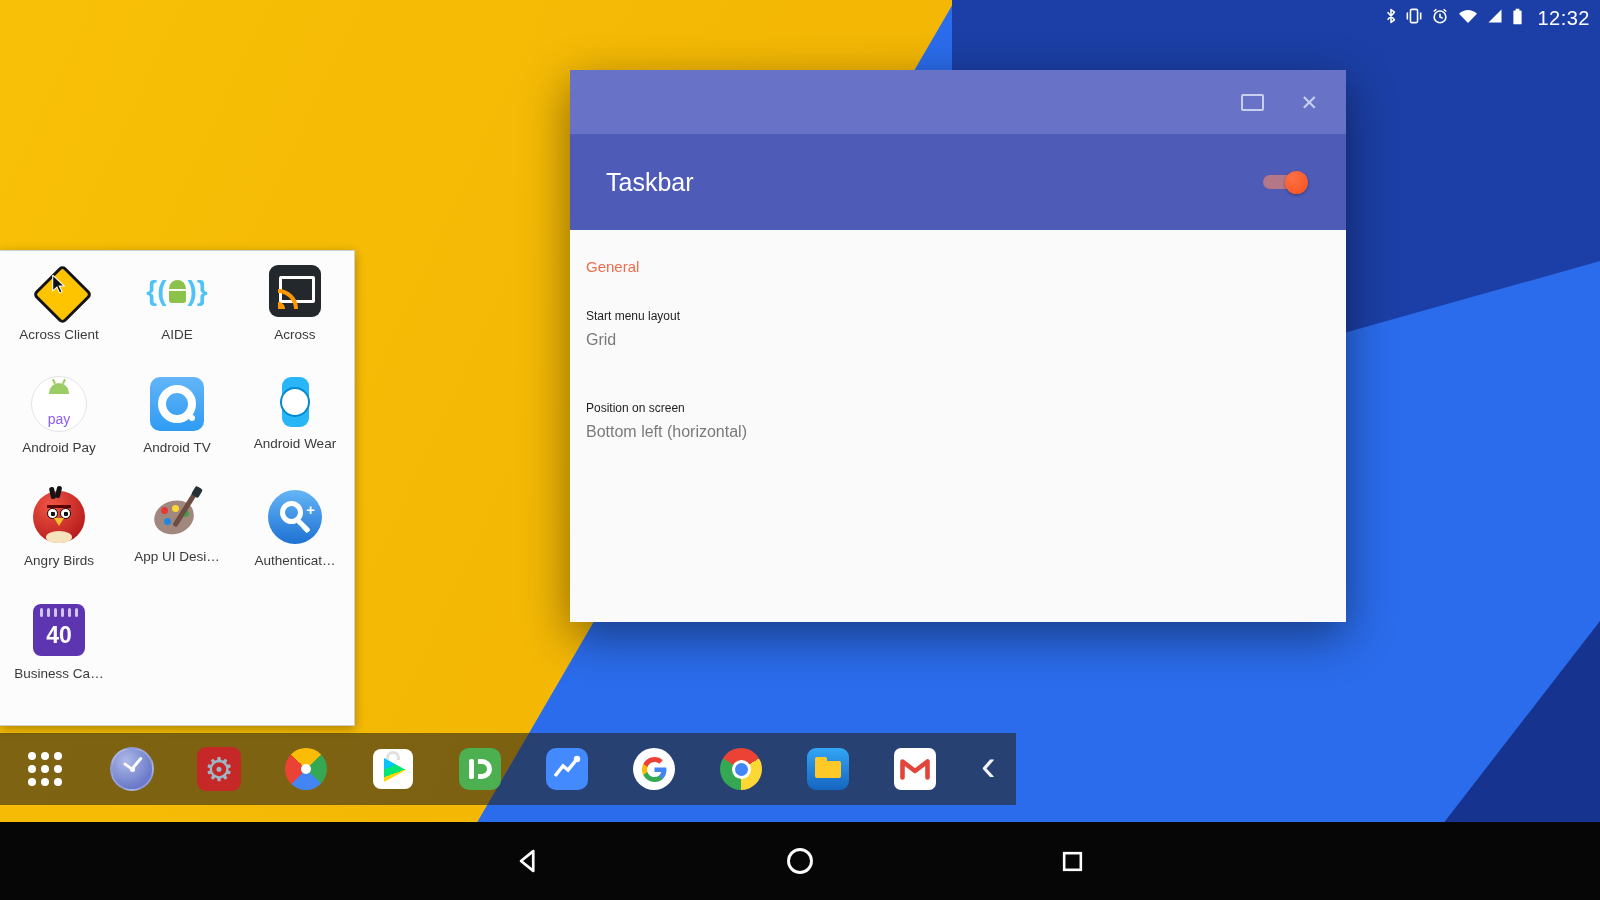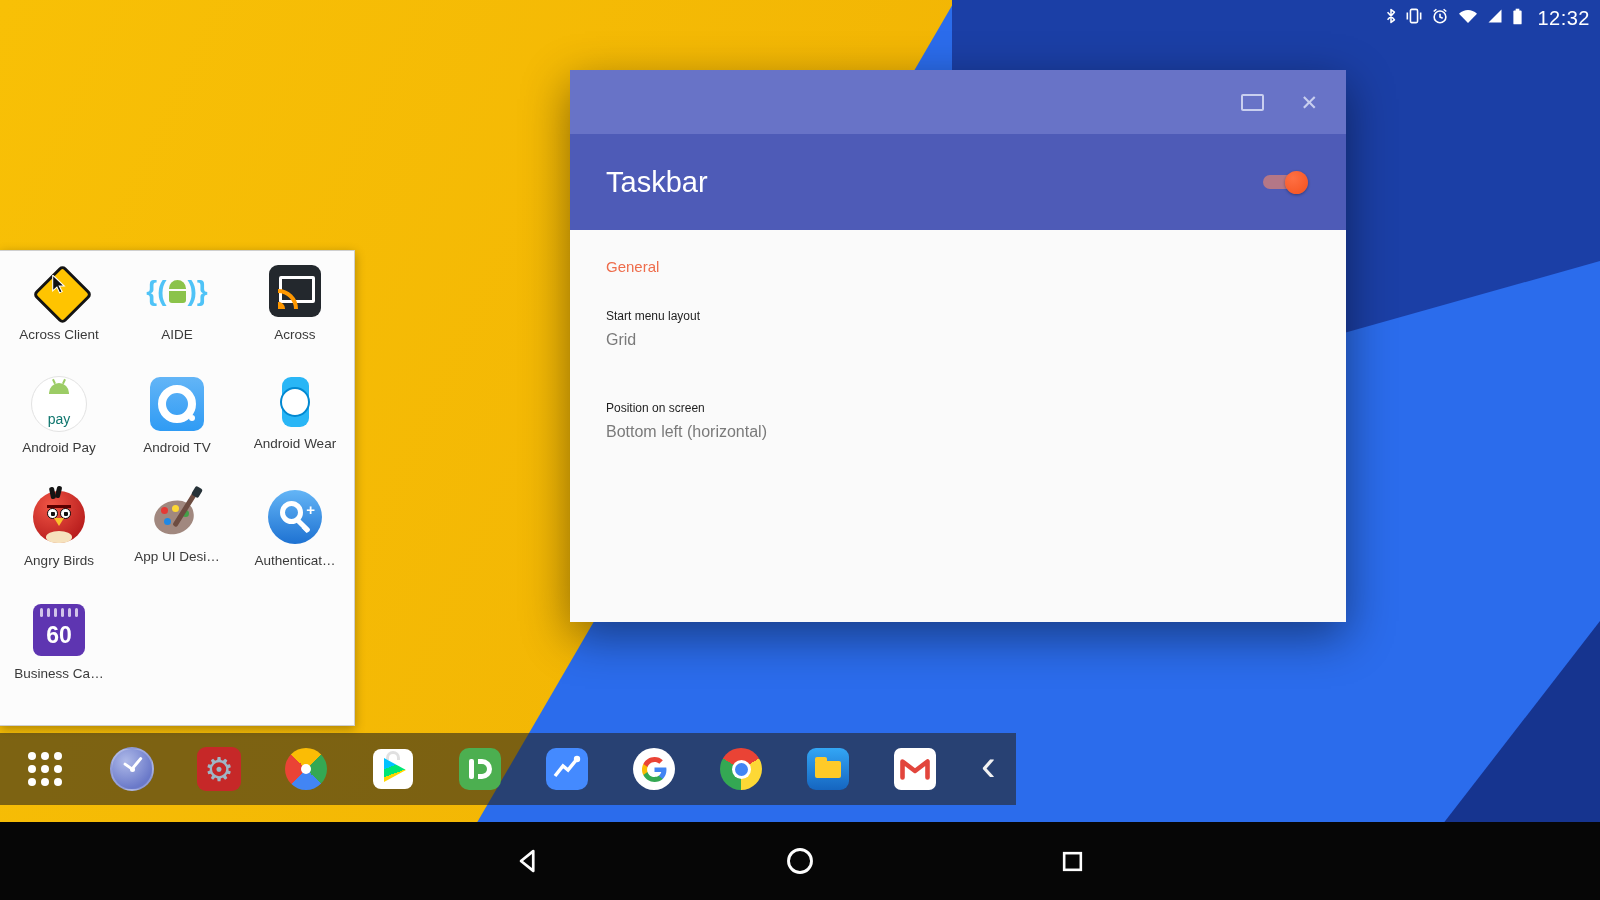--- a/index.html
+++ b/index.html
@@ -22,28 +22,28 @@
 
   
   .window{position:absolute;left:570px;top:70px;width:776px;height:552px;
           box-shadow:0 14px 44px rgba(0,0,0,.45);z-index:20;}
   .win-controls{height:64px;background:#6873c7;display:flex;justify-content:flex-end;
                 align-items:center;gap:36px;padding-right:28px;}
   .max-icon{width:19px;height:13px;border:2px solid #c9cfef;border-radius:2px;display:block;}
   .close-icon{color:#c9cfef;font-size:21px;line-height:21px;cursor:default;}
   .win-header{height:96px;background:#4e5bb7;display:flex;align-items:center;
               justify-content:space-between;padding:0 38px 0 36px;}
-  .win-title{color:#fff;font-size:29px;}
+  .win-title{color:#fff;font-size:25px;}
   .switch{position:relative;width:47px;height:24px;}
   .switch .track{position:absolute;left:2px;top:5px;width:43px;height:14px;border-radius:7px;
                  background:rgba(255,140,100,.58);}
   .switch .thumb{position:absolute;right:0;top:1px;width:23px;height:23px;border-radius:50%;
                  background:radial-gradient(circle at 35% 30%,#ff7043,#f4511e);
                  box-shadow:0 1px 3px rgba(0,0,0,.35);}
-  .win-content{height:392px;background:#fafafa;padding:28px 36px;box-sizing:border-box;}
+  .win-content{height:392px;background:#fafafa;padding:28px 16px;box-sizing:border-box;}
   .section-header{color:#ee6c4b;font-size:15px;font-weight:500;margin-bottom:34px;}
   .setting{margin-bottom:52px;}
   .setting-label{font-size:12px;color:#1f1f1f;margin-bottom:8px;}
   .setting-value{font-size:16px;color:#7a7a7a;}
 
   
   .start-menu{position:absolute;left:0;top:250px;width:355px;height:476px;background:#fcfcfc;
               border:1px solid #cfcfcf;border-left:none;box-sizing:border-box;
               box-shadow:0 3px 10px rgba(0,0,0,.3);z-index:15;
               display:grid;grid-template-columns:repeat(3,1fr);grid-auto-rows:113px;
@@ -74,21 +74,21 @@
   .ic-allcast .c1{position:absolute;left:-6px;bottom:-6px;width:13px;height:13px;border-radius:50%;background:#ff9800;}
   .ic-allcast .c2{position:absolute;left:-20px;bottom:-20px;width:40px;height:40px;border-radius:50%;
       border:4px solid #ff9800;box-sizing:border-box;}
   .ic-pay{width:56px;height:56px;border-radius:50%;background:#fff;border:1px solid #e3e3e3;
       box-sizing:border-box;display:flex;flex-direction:column;align-items:center;justify-content:center;}
   .ic-pay .head{width:20px;height:11px;background:#9ccc65;border-radius:10px 10px 0 0;position:relative;}
   .ic-pay .head:before,.ic-pay .head:after{content:'';position:absolute;top:-4px;width:2px;height:5px;
       background:#9ccc65;}
   .ic-pay .head:before{left:4px;transform:rotate(-25deg);}
   .ic-pay .head:after{right:4px;transform:rotate(25deg);}
-  .ic-pay .pay-text{font-size:14px;color:#0f766e;margin-top:18px;line-height:1;}
+  .ic-pay .pay-text{font-size:14px;color:#8b5cf6;margin-top:18px;line-height:1;}
   .ic-atv{width:54px;height:54px;border-radius:10px;background:linear-gradient(180deg,#63b5f7,#2f9bf4);
       display:flex;align-items:center;justify-content:center;position:relative;}
   .ic-atv .ring{width:22px;height:22px;border:8px solid #fff;border-radius:50%;}
   .ic-atv .dot{position:absolute;right:9px;bottom:10px;width:6px;height:6px;background:#fff;border-radius:50%;}
   .ic-wear{position:relative;width:56px;height:56px;}
   .ic-wear .band{position:absolute;left:15px;top:3px;width:27px;height:50px;background:#29b6f6;border-radius:9px;}
   .ic-wear .face{position:absolute;left:13px;top:13px;width:30px;height:30px;background:#fff;
       border:2px solid #0288d1;border-radius:50%;box-sizing:border-box;}
   .ic-bird{position:relative;width:52px;height:52px;border-radius:50%;
       background:radial-gradient(circle at 35% 28%,#f05545,#b71c1c 78%);}
@@ -383,21 +383,21 @@
       <div class="app-icon">
         <div class="ic-bcal">
           <div class="rings">
             <div class="ring"></div>
               <div class="ring"></div>
               <div class="ring"></div>
             <div class="ring"></div>
               <div class="ring"></div>
               <div class="ring"></div>
           </div>
-          <div class="num">60</div>
+          <div class="num">40</div>
         </div>
       </div>
       <div class="app-label">Business Ca…</div>
     </div>
   </div>
 
   <div class="taskbar">
     <div class="tb-item tb-start">
       <div class="dots">
         <span class="d"></span>

